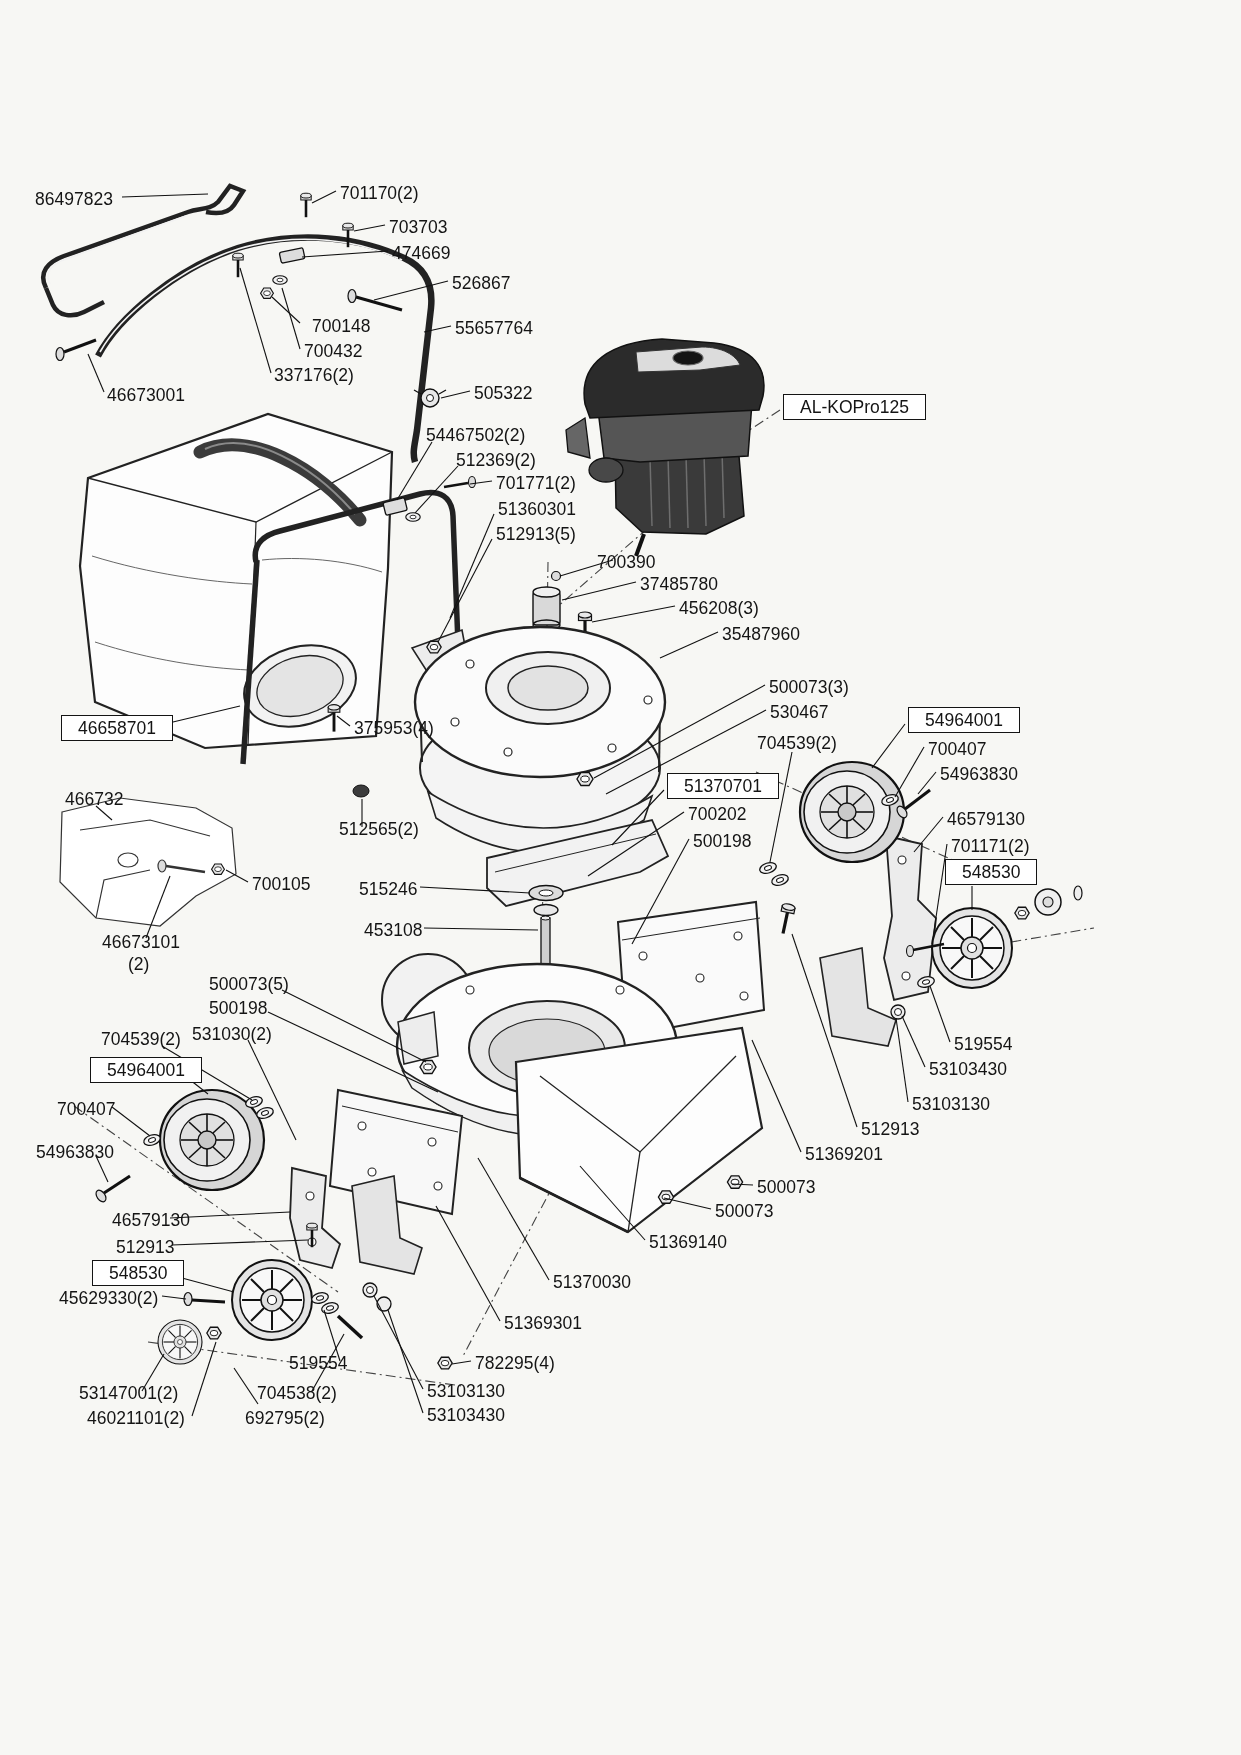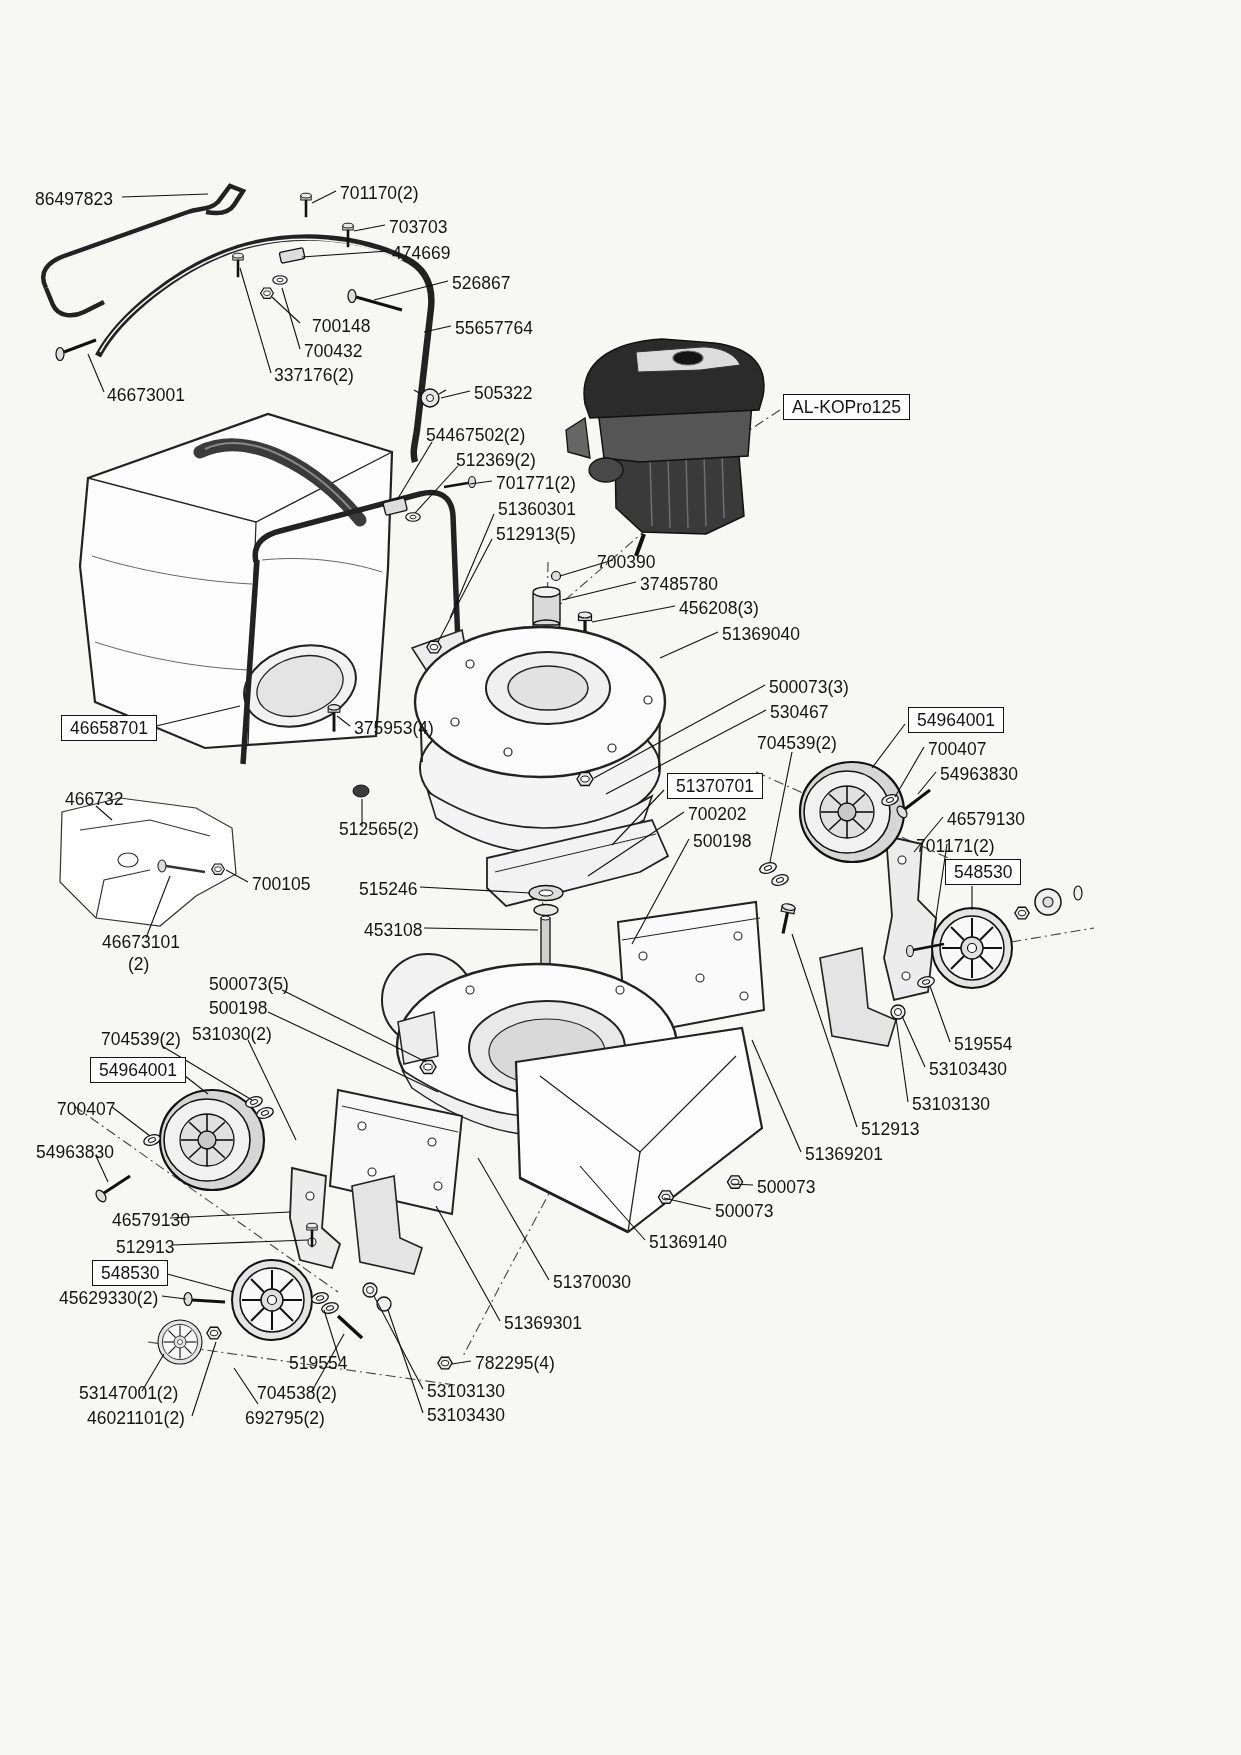--- a/index.html
+++ b/index.html
@@ -15,21 +15,21 @@
   .lbl{
     position:absolute;
     font:400 17.5px/1.15 "Liberation Sans",sans-serif;
     color:#141414;
     white-space:nowrap;
     z-index:2;
   }
   .lbl.box{
     border:1.7px solid #141414;
     background:#ffffff;
-    padding:2px 8px;
+    padding:2px 16px;
   }
 </style>
 </head>
 <body>
 
 <div class="stage">
 
 <svg width="1241" height="1755" viewBox="0 0 1241 1755">
   <defs>
     <g id="nut">
@@ -404,34 +404,34 @@
 <div class="lbl" style="left:474px;top:383px">505322</div>
 <div class="lbl box" style="left:783px;top:394px">AL-KOPro125</div>
 <div class="lbl" style="left:426px;top:425px">54467502(2)</div>
 <div class="lbl" style="left:456px;top:450px">512369(2)</div>
 <div class="lbl" style="left:496px;top:473px">701771(2)</div>
 <div class="lbl" style="left:498px;top:499px">51360301</div>
 <div class="lbl" style="left:496px;top:524px">512913(5)</div>
 <div class="lbl" style="left:597px;top:552px">700390</div>
 <div class="lbl" style="left:640px;top:574px">37485780</div>
 <div class="lbl" style="left:679px;top:598px">456208(3)</div>
-<div class="lbl" style="left:722px;top:624px">51369040</div>
+<div class="lbl" style="left:722px;top:624px">35487960</div>
 <div class="lbl" style="left:769px;top:677px">500073(3)</div>
 <div class="lbl" style="left:770px;top:702px">530467</div>
 <div class="lbl box" style="left:908px;top:707px">54964001</div>
 <div class="lbl" style="left:757px;top:733px">704539(2)</div>
 <div class="lbl" style="left:928px;top:739px">700407</div>
 <div class="lbl" style="left:940px;top:764px">54963830</div>
 <div class="lbl box" style="left:61px;top:715px">46658701</div>
 <div class="lbl" style="left:354px;top:718px">375953(4)</div>
 <div class="lbl box" style="left:667px;top:773px">51370701</div>
 <div class="lbl" style="left:688px;top:804px">700202</div>
 <div class="lbl" style="left:693px;top:831px">500198</div>
 <div class="lbl" style="left:947px;top:809px">46579130</div>
-<div class="lbl" style="left:916px;top:836px">701171(2)</div>
+<div class="lbl" style="left:951px;top:836px">701171(2)</div>
 <div class="lbl box" style="left:945px;top:859px">548530</div>
 <div class="lbl" style="left:65px;top:789px">466732</div>
 <div class="lbl" style="left:339px;top:819px">512565(2)</div>
 <div class="lbl" style="left:359px;top:879px">515246</div>
 <div class="lbl" style="left:252px;top:874px">700105</div>
 <div class="lbl" style="left:364px;top:920px">453108</div>
 <div class="lbl" style="left:102px;top:932px">46673101</div>
 <div class="lbl" style="left:128px;top:954px">(2)</div>
 <div class="lbl" style="left:954px;top:1034px">519554</div>
 <div class="lbl" style="left:929px;top:1059px">53103430</div>

